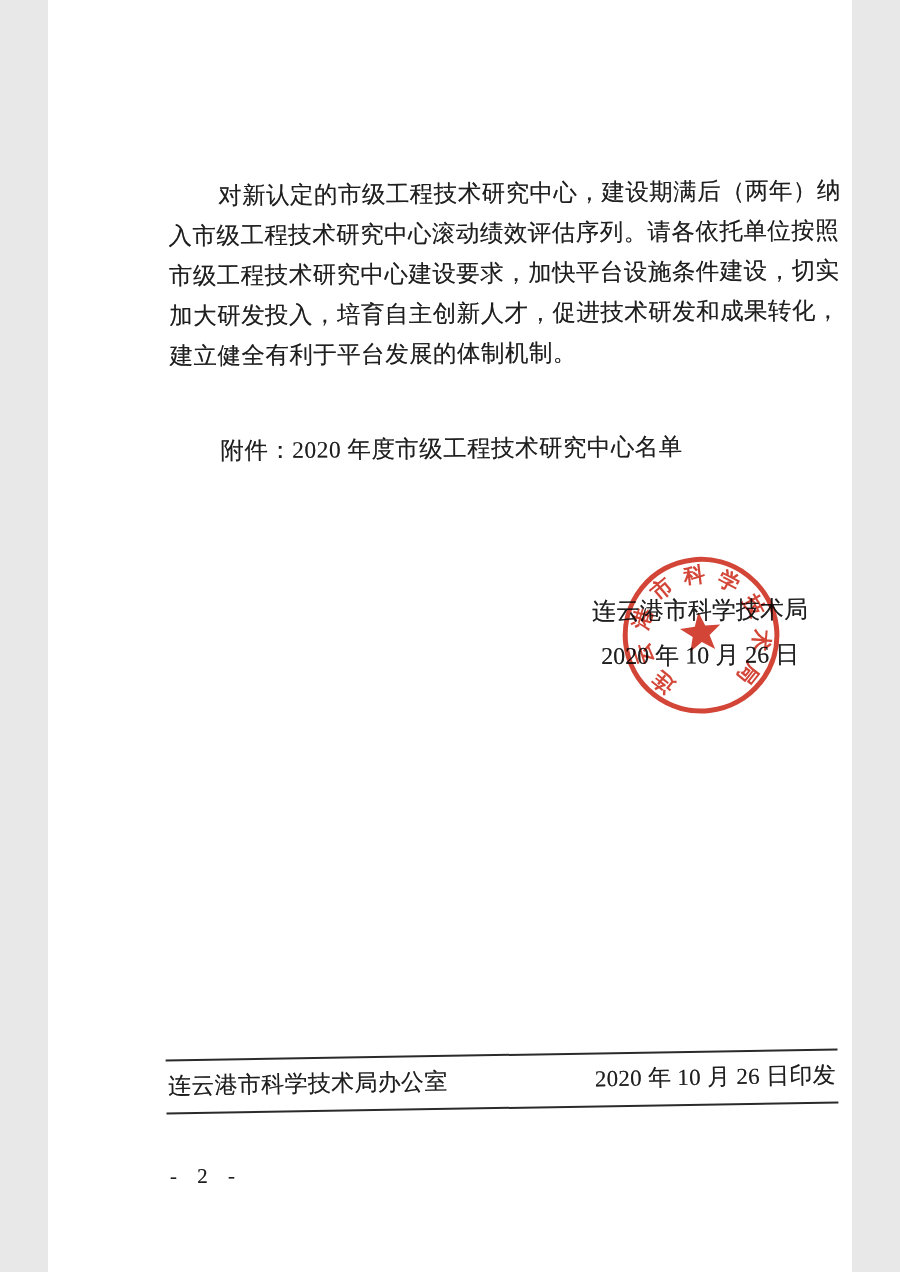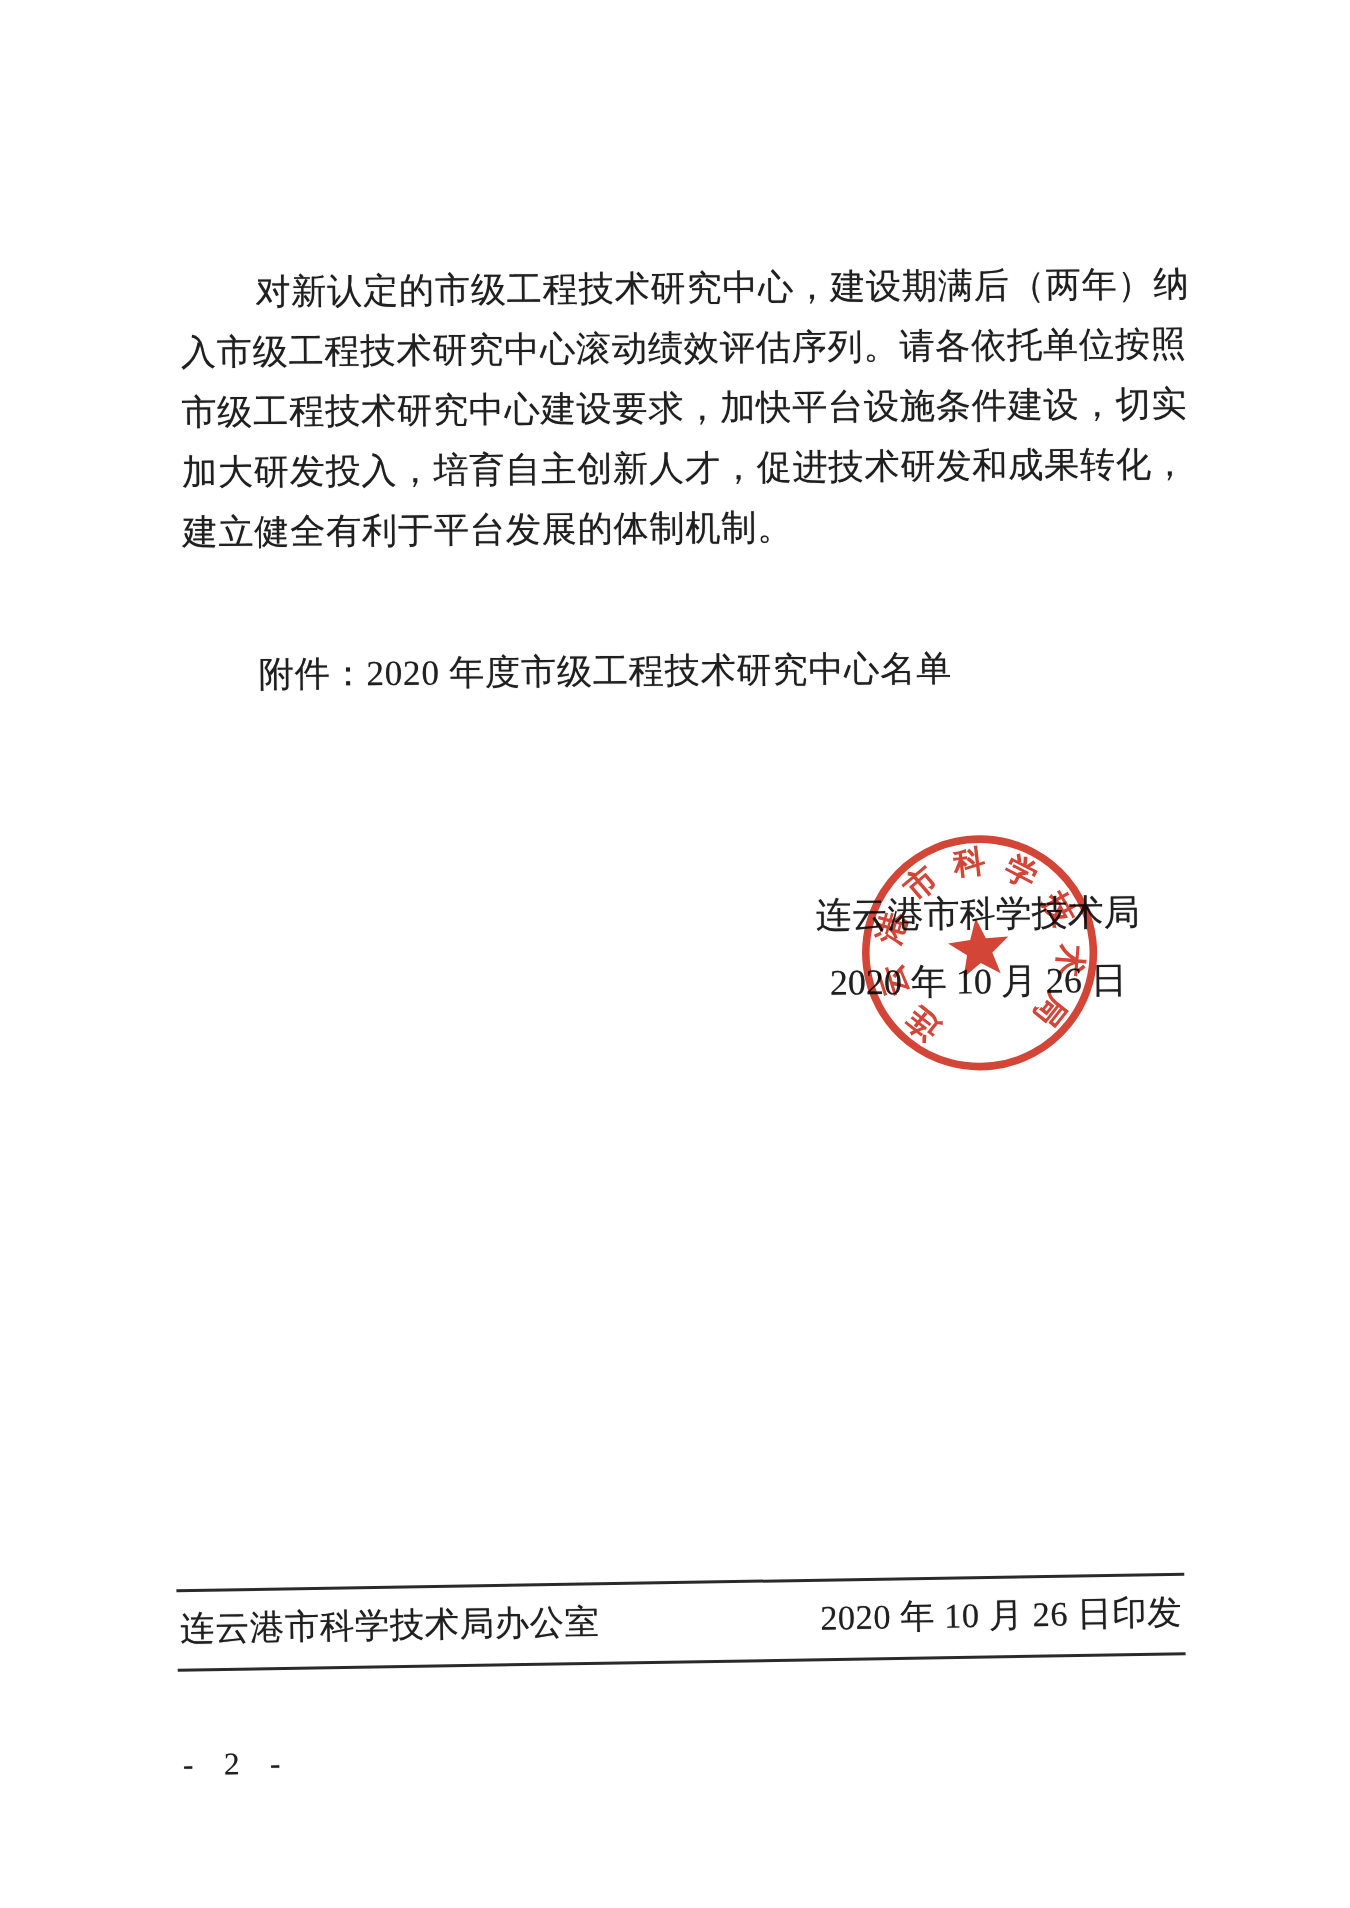--- a/index.html
+++ b/index.html
@@ -1,17 +1,17 @@
 <!DOCTYPE html>
 <html><head>
 <meta charset="utf-8">
 <style>
   html,body { margin:0; padding:0; background:#e8e8e8; }
   .page {
-    position:relative; width:900px; height:1272px; margin:0 auto;
+    position:relative; width:804px; height:1272px; margin:0 auto;
     background:#ffffff; overflow:hidden;
     font-family:"Liberation Serif","DejaVu Serif",serif;
     color:#1f1f1f;
   }
   
   .upper { position:absolute; left:0; top:0; width:900px; height:1050px;
            transform:rotate(-0.5deg); transform-origin:450px 400px; }
 
   .para {
     position:absolute; left:122px; top:173px; width:676px;

